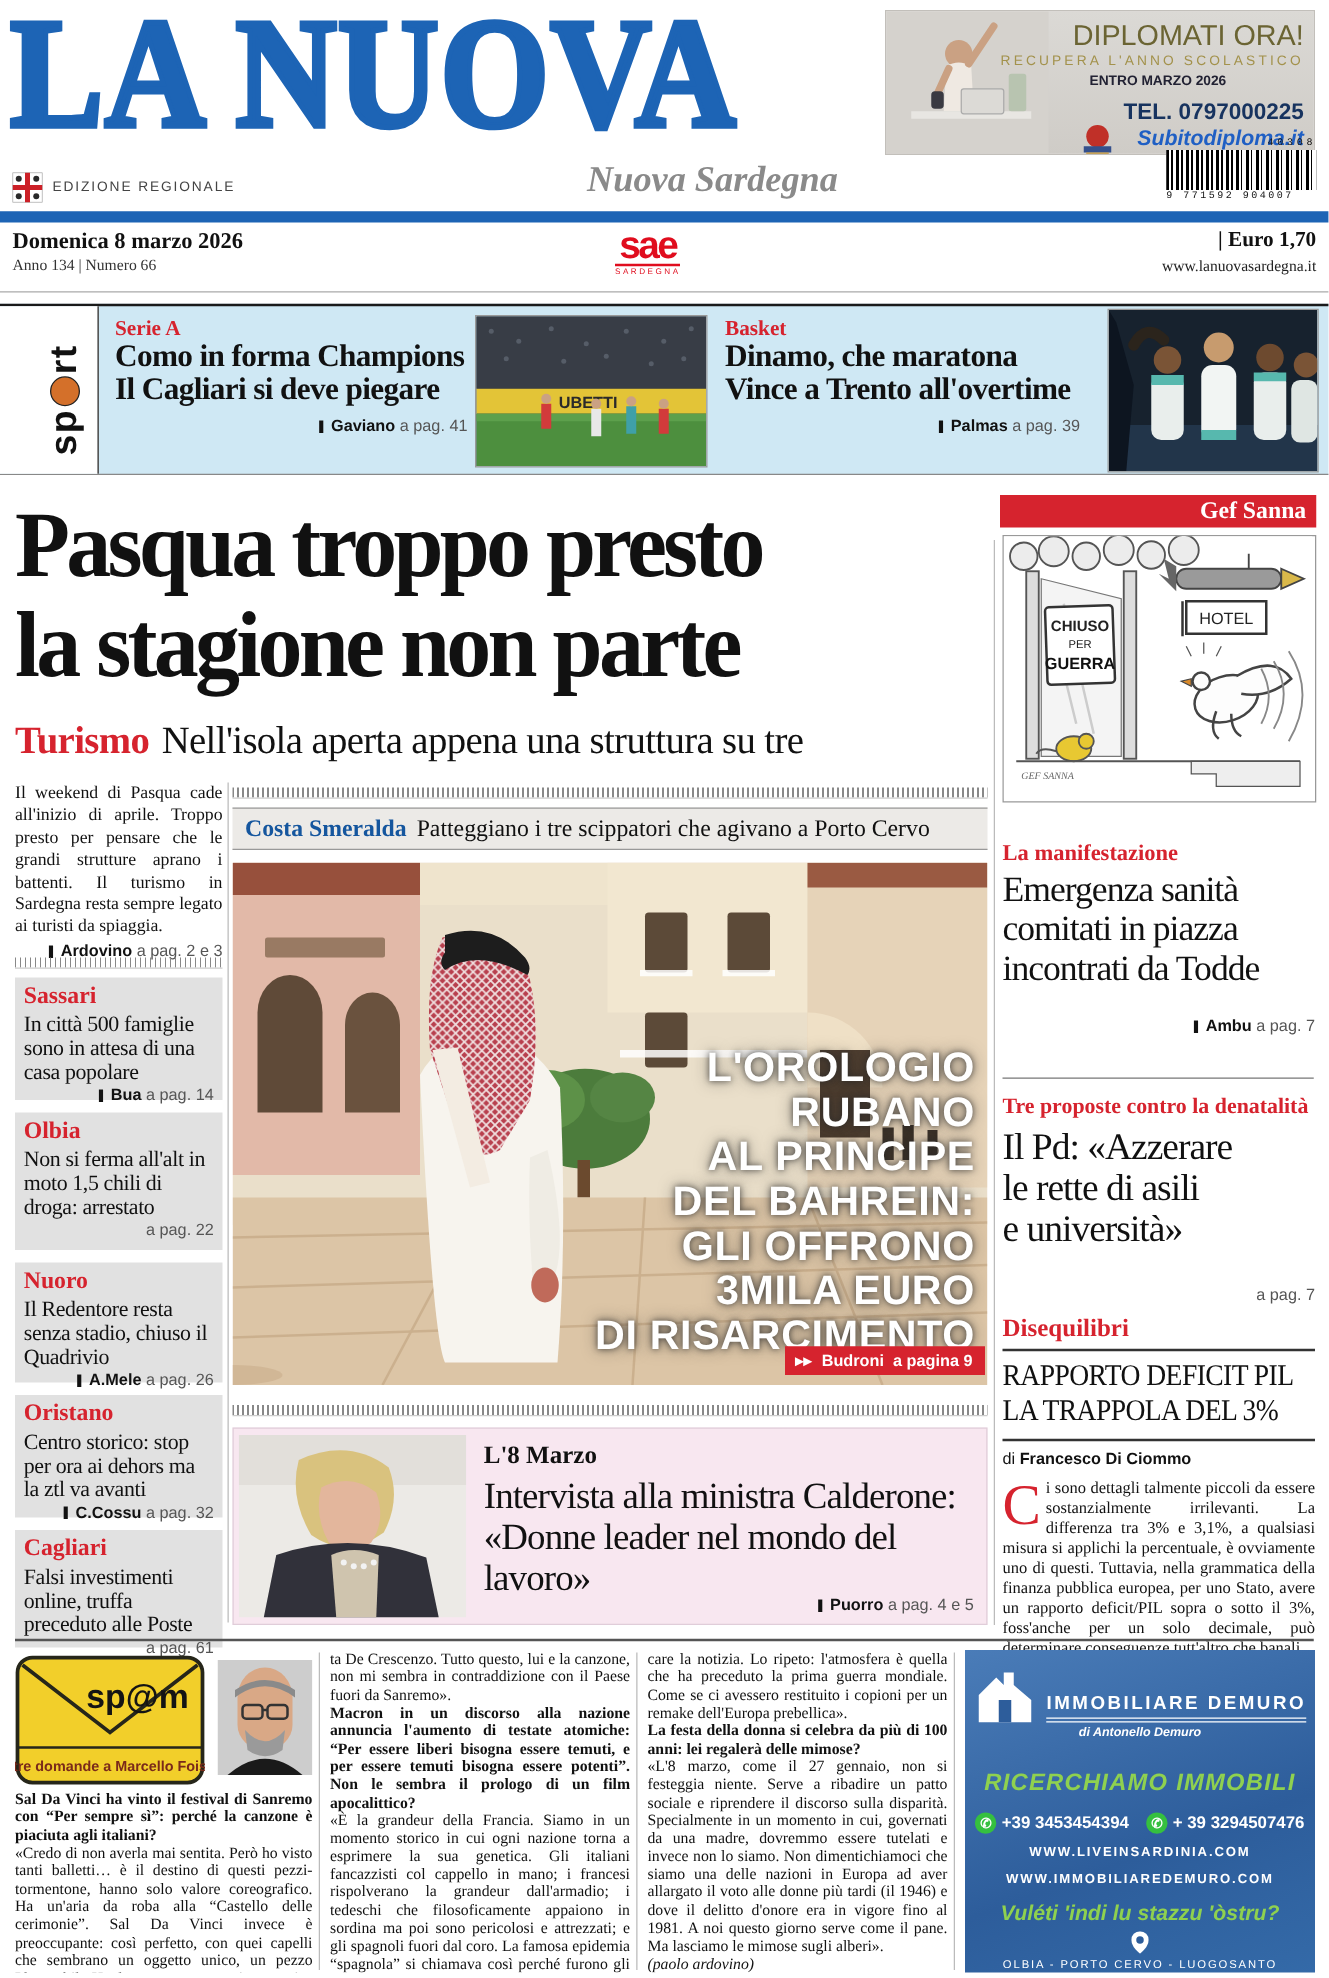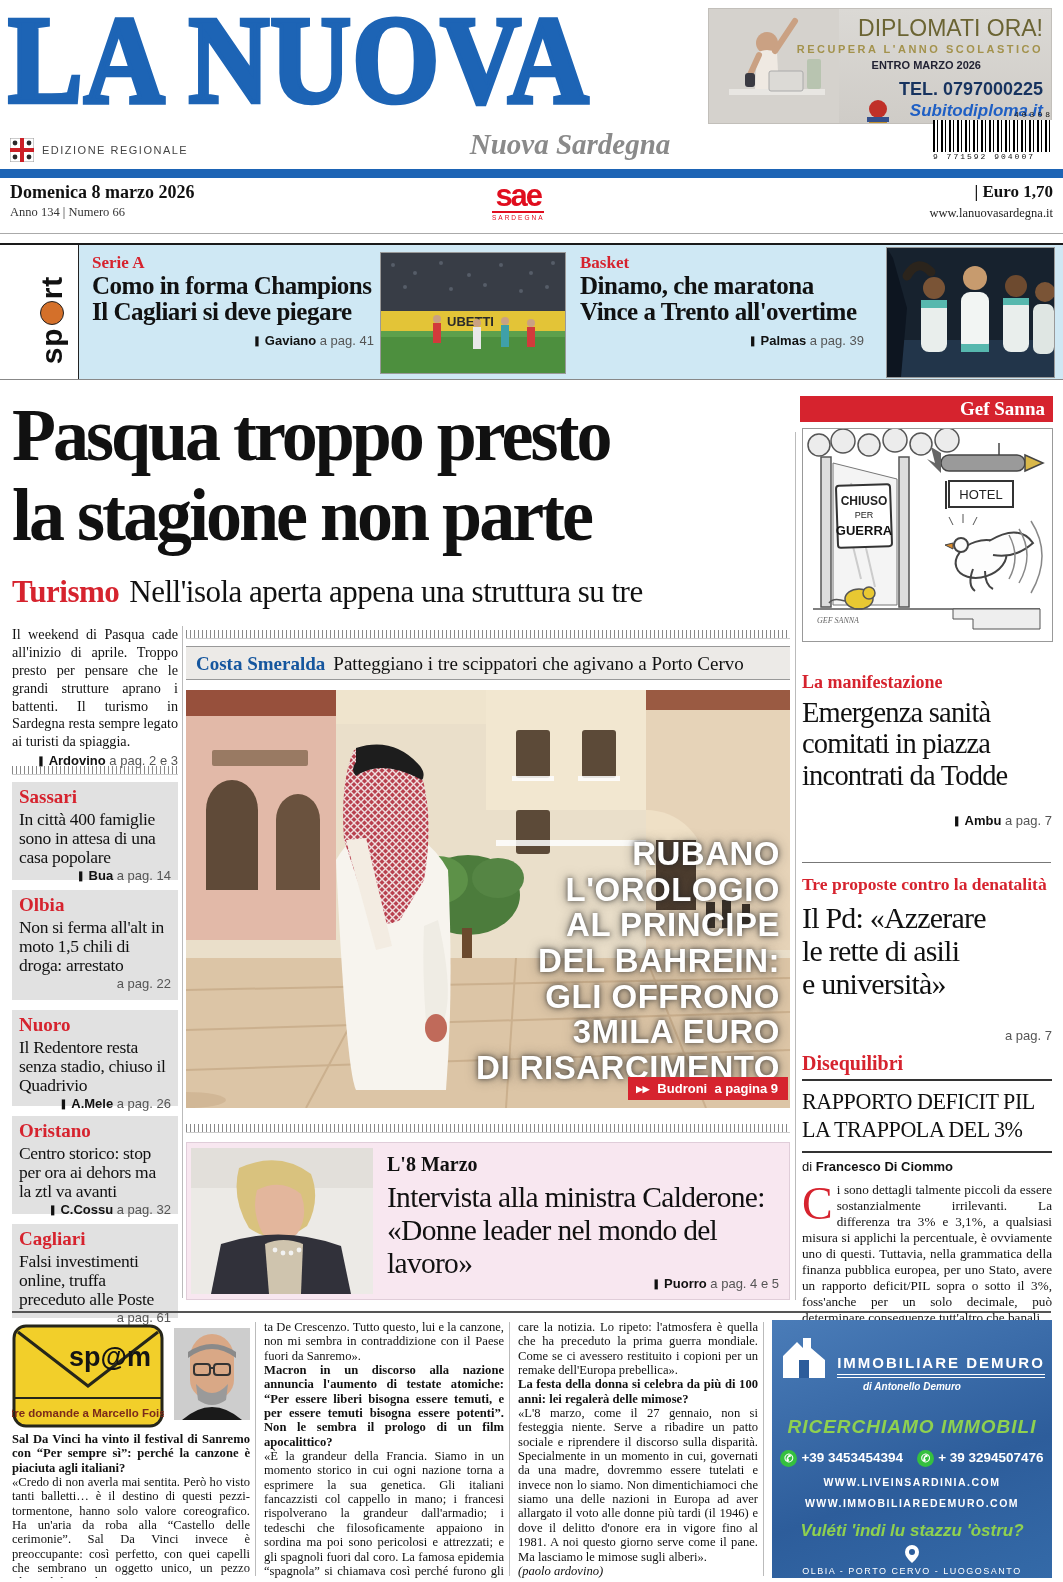--- a/index.html
+++ b/index.html
@@ -32,21 +32,21 @@
   .price{left:860px;top:182px;width:193px;text-align:right;font-size:17px;font-weight:bold;}
   .website{left:860px;top:206px;width:193px;text-align:right;font-size:12.5px;color:#222;}
   .hairline{background:#aaa;height:1px;}
 
   
   .top-ad{left:708px;top:8px;width:342px;height:114px;background:linear-gradient(180deg,#dbd9d5,#cfccc7);
           overflow:hidden;border:1px solid #c2bfba;}
   .ta-line1{position:absolute;right:8px;top:6px;font-family:"Liberation Sans",sans-serif;
             font-weight:normal;font-size:23px;color:#6b6433;}
   .ta-line2{position:absolute;right:8px;top:34px;font-family:"Liberation Sans",sans-serif;
-            font-weight:bold;font-size:11px;letter-spacing:2.5px;color:#a3924c;}
+            font-weight:normal;font-size:11px;letter-spacing:2.5px;color:#a3924c;}
   .ta-line3{position:absolute;right:70px;top:50px;font-family:"Liberation Sans",sans-serif;
             font-weight:bold;font-size:11px;color:#223;}
   .ta-phone{position:absolute;right:8px;top:70px;font-family:"Liberation Sans",sans-serif;
             font-weight:bold;font-size:18px;color:#17335f;}
   .ta-site{position:absolute;right:8px;top:92px;font-family:"Liberation Sans",sans-serif;
            font-weight:bold;font-style:italic;font-size:17px;color:#1f5fc4;}
 
   
   .sport-strip{left:0;top:243px;width:1063px;height:134px;background:#cfe8f4;border-top:2px solid #1a1a1a;
                border-bottom:1px solid #888;}
@@ -290,21 +290,21 @@
 
   <div class="abs rail-intro just">
     <span>Il weekend di Pasqua cade all'inizio di aprile. Troppo presto per pensare che le grandi strutture aprano i battenti. Il turismo in Sardegna resta sempre legato ai turisti da spiaggia.</span>
     <div class="byline rt" style="margin-top:2px"><span class="bl-mark">❚</span>
       <b>Ardovino</b> <span>a pag. 2 e 3</span></div>
   </div>
   <div class="abs tickrule" style="left:12px;top:766px;width:166px"></div>
 
   <div class="abs rail-box" style="top:782px;height:98px">
     <div class="rail-city">Sassari</div>
-    <div class="rail-hl">In città 400 famiglie sono in attesa di una casa popolare</div>
+    <div class="rail-hl">In città 500 famiglie sono in attesa di una casa popolare</div>
     <div class="byline rt"><span class="bl-mark">❚</span>
       <b>Bua</b> <span>a pag. 14</span></div>
   </div>
   <div class="abs rail-box" style="top:890px;height:110px">
     <div class="rail-city">Olbia</div>
     <div class="rail-hl">Non si ferma all'alt in moto 1,5 chili di droga: arrestato</div>
     <div class="byline rt"><span>a pag. 22</span></div>
   </div>
   <div class="abs rail-box" style="top:1010px;height:96px">
     <div class="rail-city">Nuoro</div>
@@ -382,22 +382,22 @@
         </g>
       <path d="M150,170 Q160,380 170,400 L260,400 Q268,300 262,180 Q240,140 200,138 Q165,142 150,170 Z" fill="#f7f4ee"></path>
       <path d="M168,60 Q215,48 236,86 Q248,130 238,190 L214,230 Q196,240 182,222 L158,150 Q154,90 168,60 Z" fill="url(#kef)"></path>
       <path d="M170,58 Q208,46 234,76 q6,8 2,14 q-40,-22 -66,-4 q-6,-6 0,-14" fill="#1d1d1d"></path>
       <path d="M160,150 L190,260 L206,256 L180,148 Z" fill="#f3ece2"></path>
       <path d="M252,230 Q268,300 258,330 L240,332 Q236,280 238,236 Z" fill="#efece4"></path>
       <ellipse cx="250" cy="338" rx="11" ry="14" fill="#c06a5a"></ellipse>
       <ellipse cx="206," cy="410" rx="40" ry="8" fill="#c9ae8c" opacity="0.6"></ellipse>
     </svg>
     <div class="overlay">
+      <div>L'OROLOGIO</div>
       <div>RUBANO</div>
-      <div>L'OROLOGIO</div>
       <div>AL PRINCIPE</div>
       <div>DEL BAHREIN:</div>
       <div>GLI OFFRONO</div>
       <div>3MILA EURO</div>
       <div>DI RISARCIMENTO</div>
     </div>
     <div class="photo-tag">
       <span>▸▸</span>
       <span><span>Budroni</span>&nbsp;&nbsp;<span>a pagina 9</span></span>
     </div>

